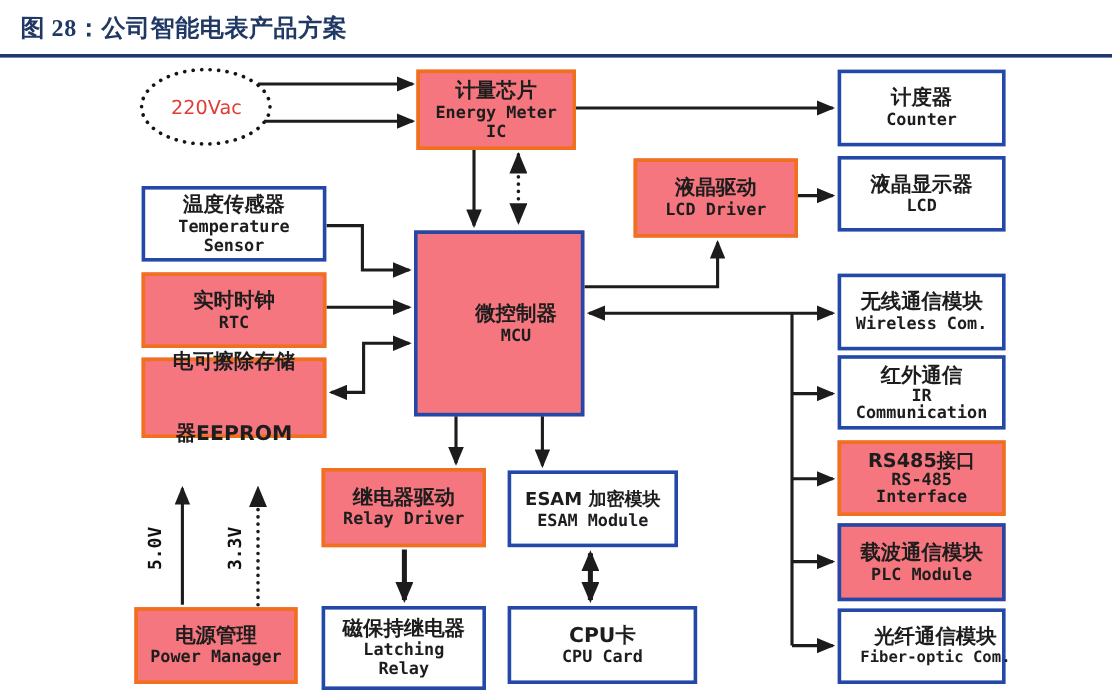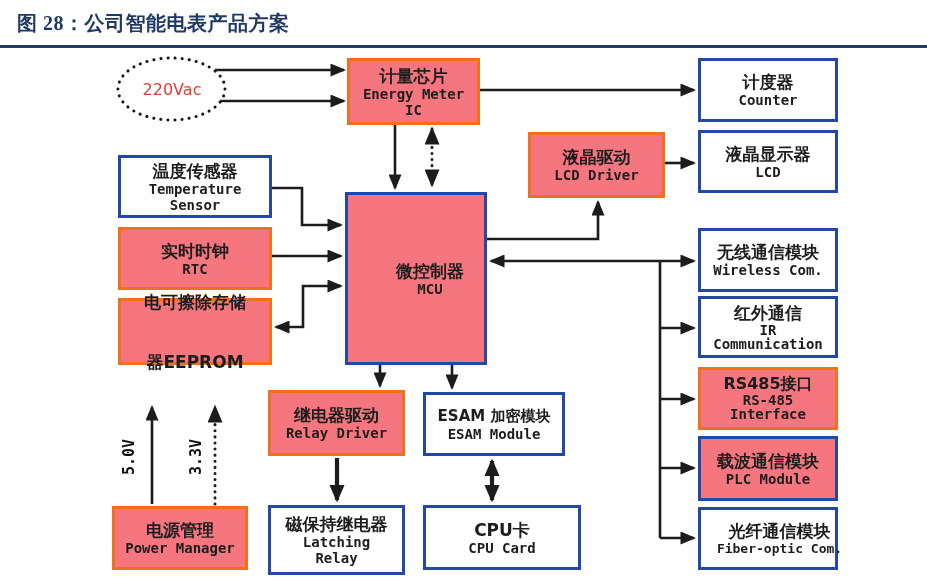--- a/index.html
+++ b/index.html
@@ -34,21 +34,21 @@
     line-height:16px; color:#1D1D1D; white-space:nowrap;
   }
 
   #n-energy   { left:347px; top:58px;  width:133px; height:67px; }
   #n-counter  { left:698px; top:58px;  width:140px; height:64px; }
   #n-lcddrv   { left:528px; top:132px; width:137px; height:66px; }
   #n-lcd      { left:698px; top:130px; width:140px; height:63px; }
   #n-temp     { left:118px; top:155px; width:154px; height:63px; }
   #n-rtc      { left:118px; top:227px; width:154px; height:63px; }
   #n-eeprom   { left:118px; top:298px; width:154px; height:67px;gap:40px; }
-  #n-mcu      { left:345px; top:192px; width:142px; height:173px;padding-left:28px; }
+  #n-mcu      { left:345px; top:192px; width:142px; height:155px;padding-left:28px; }
   #n-wireless { left:698px; top:228px; width:140px; height:64px; }
   #n-ir       { left:698px; top:296px; width:140px; height:62px; }
   #n-rs485    { left:698px; top:367px; width:140px; height:63px; }
   #n-plc      { left:698px; top:436px; width:140px; height:65px; }
   #n-fiber    { left:698px; top:507px; width:140px; height:63px;padding-left:23px; }
   #n-relaydrv { left:268px; top:390px; width:137px; height:66px; }
   #n-esam     { left:423px; top:392px; width:142px; height:64px; }
   #n-latching { left:268px; top:505px; width:137px; height:70px; }
   #n-cpu      { left:423px; top:505px; width:158px; height:65px; }
   #n-power    { left:112px; top:506px; width:136px; height:64px; }

